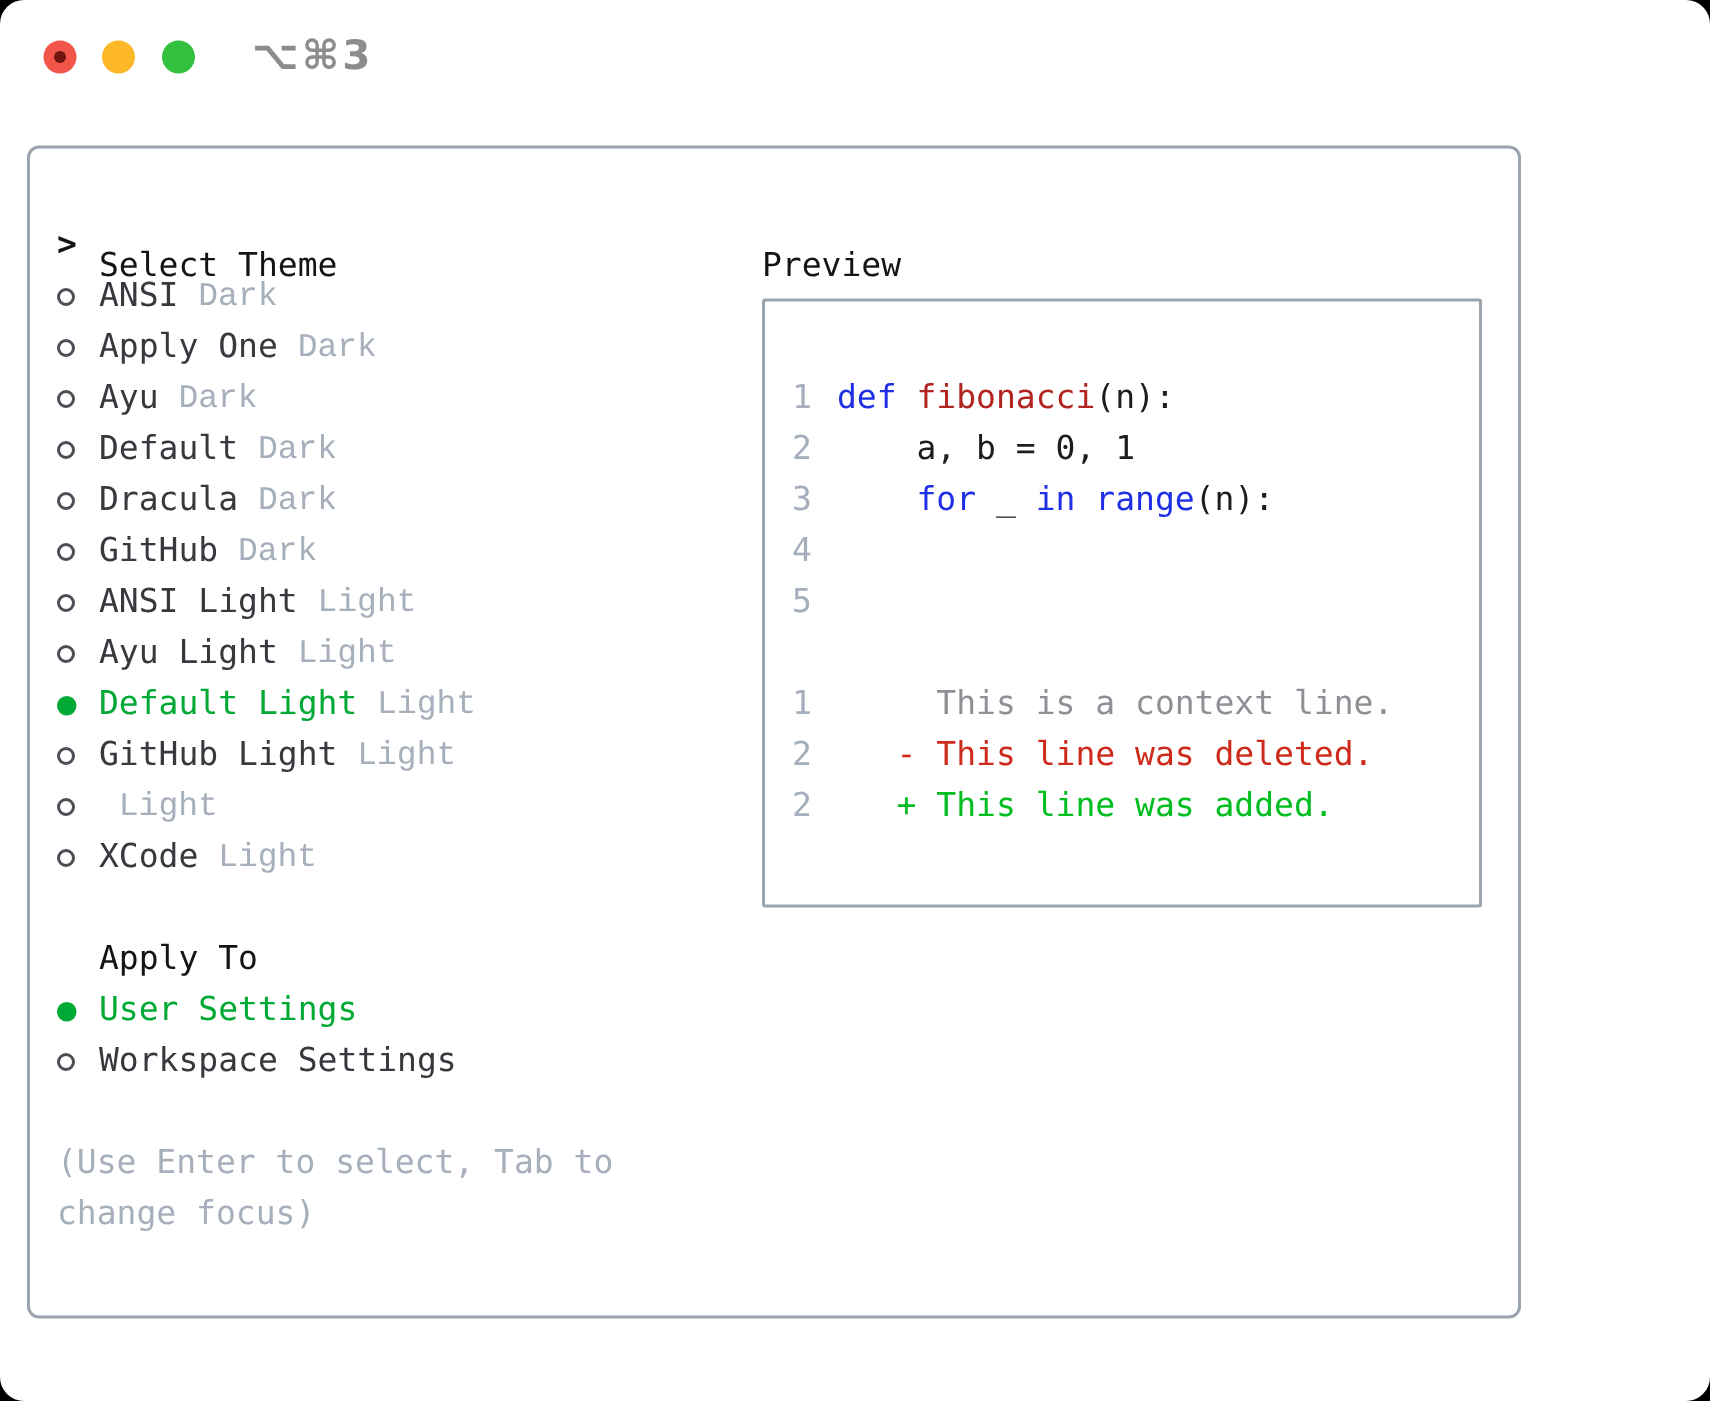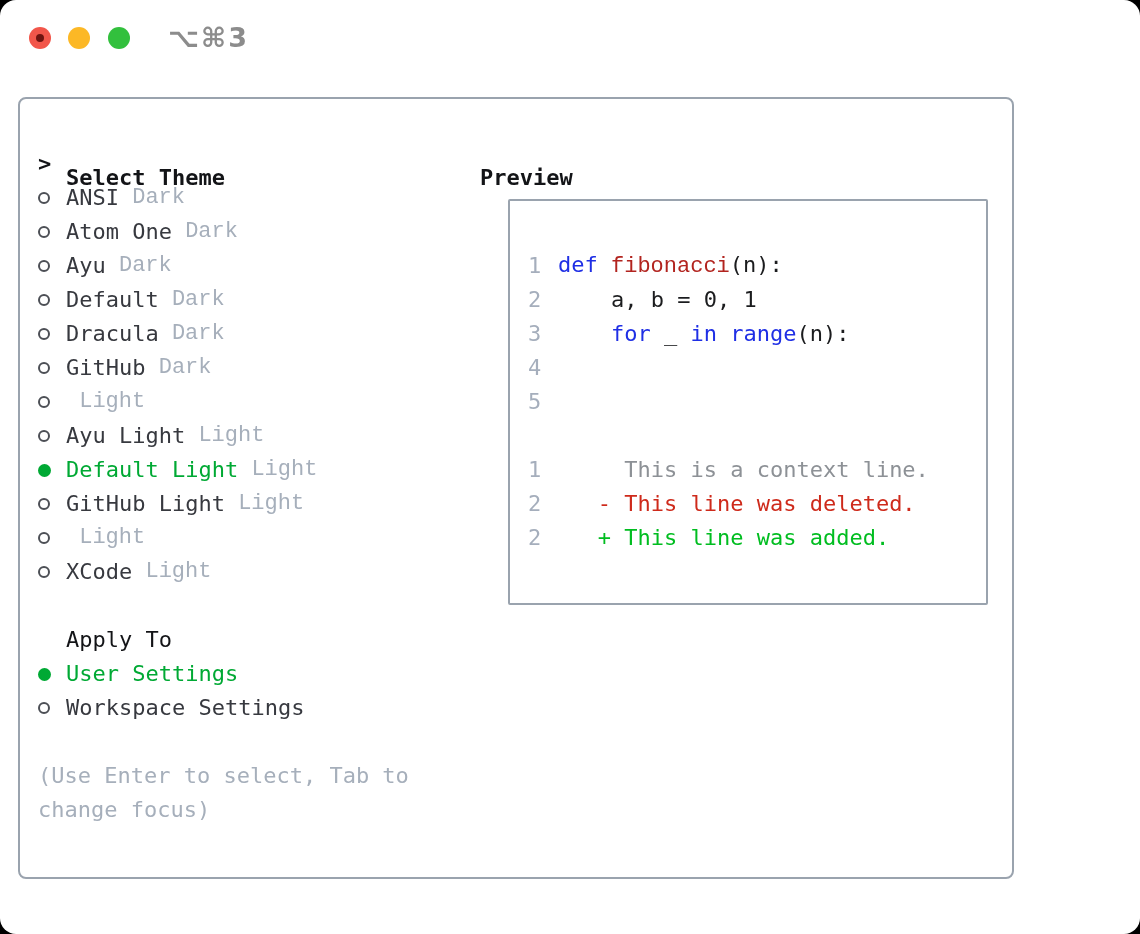--- a/index.html
+++ b/index.html
@@ -42,37 +42,37 @@
   }
   .panel{
     position:absolute;left:18px;top:97px;width:996px;height:782px;box-sizing:border-box;
     border:2px solid var(--c-border);border-radius:8px;background:var(--c-window-bg);
   }
   .row{height:34px;display:flex;align-items:center;}
   .row span{white-space:pre;}
   .list{position:absolute;left:18px;top:48px;}
   .marker{display:inline-flex;width:28px;align-items:center;}
   .prompt{font-weight:bold;color:var(--c-heading);}
-  .heading{font-weight:bold;color:var(--c-heading);margin-top:28px;}
+  .heading{font-weight:normal;color:var(--c-heading);margin-top:28px;}
   .subheading{color:var(--c-heading);}
   .radio{display:inline-block;width:12px;height:12px;border-radius:50%;box-sizing:border-box;border:2px solid #4c4f55;}
   .radio.on{border:none;width:13px;height:13px;background:var(--c-accent-green);}
   .item-label{color:var(--c-item-text);}
   .item-label.selected{color:var(--c-accent-green);}
   .badge{color:var(--c-muted);font-family:Liberation Mono, monospace;}
   .hint{position:absolute;left:18px;top:660px;width:420px;color:var(--c-muted);}
-  .preview-label{position:absolute;left:460px;top:48px;height:34px;text-align:right;}
+  .preview-label{position:absolute;left:488px;top:48px;height:34px;text-align:right;}
   .preview-box{
     position:absolute;left:488px;top:100px;width:480px;height:406px;box-sizing:border-box;
     border:2px solid var(--c-border);border-radius:2px;
     padding:48px 0 0 18px;overflow:hidden;
   }
   .lineno{display:inline-block;width:30px;color:var(--syn-lineno);}
   .syn-keyword{color:var(--syn-keyword);}
-  .syn-function{color:var(--syn-function);font-family:Liberation Mono, monospace;}
+  .syn-function{color:var(--syn-function);}
   .syn-plain{color:var(--syn-plain);}
   .diff-context{color:var(--syn-context);}
   .diff-deleted{color:var(--syn-deleted);}
   .diff-added{color:var(--syn-added);}
 </style>
 </head>
 <body>
 
 <div class="window">
 
@@ -91,21 +91,21 @@
         <span class="heading">Select Theme</span>
       </div>
       <div id="theme-list">
           <div class="row">
             <span class="marker"><span class="radio"></span></span>
             <span class="item-label">ANSI</span>
             <span class="badge"> Dark</span>
           </div>
           <div class="row">
             <span class="marker"><span class="radio"></span></span>
-            <span class="item-label">Atom One</span>
+            <span class="item-label">Apply One</span>
             <span class="badge"> Dark</span>
           </div>
           <div class="row">
             <span class="marker"><span class="radio"></span></span>
             <span class="item-label">Ayu</span>
             <span class="badge"> Dark</span>
           </div>
           <div class="row">
             <span class="marker"><span class="radio"></span></span>
             <span class="item-label">Default</span>
@@ -116,20 +116,21 @@
             <span class="item-label">Dracula</span>
             <span class="badge"> Dark</span>
           </div>
           <div class="row">
             <span class="marker"><span class="radio"></span></span>
             <span class="item-label">GitHub</span>
             <span class="badge"> Dark</span>
           </div>
           <div class="row">
             <span class="marker"><span class="radio"></span></span>
+            <span class="item-label">ANSI Light</span>
             <span class="badge"> Light</span>
           </div>
           <div class="row">
             <span class="marker"><span class="radio"></span></span>
             <span class="item-label">Ayu Light</span>
             <span class="badge"> Light</span>
           </div>
           <div class="row">
             <span class="marker"><span class="radio on"></span></span>
             <span class="item-label selected">Default Light</span>

